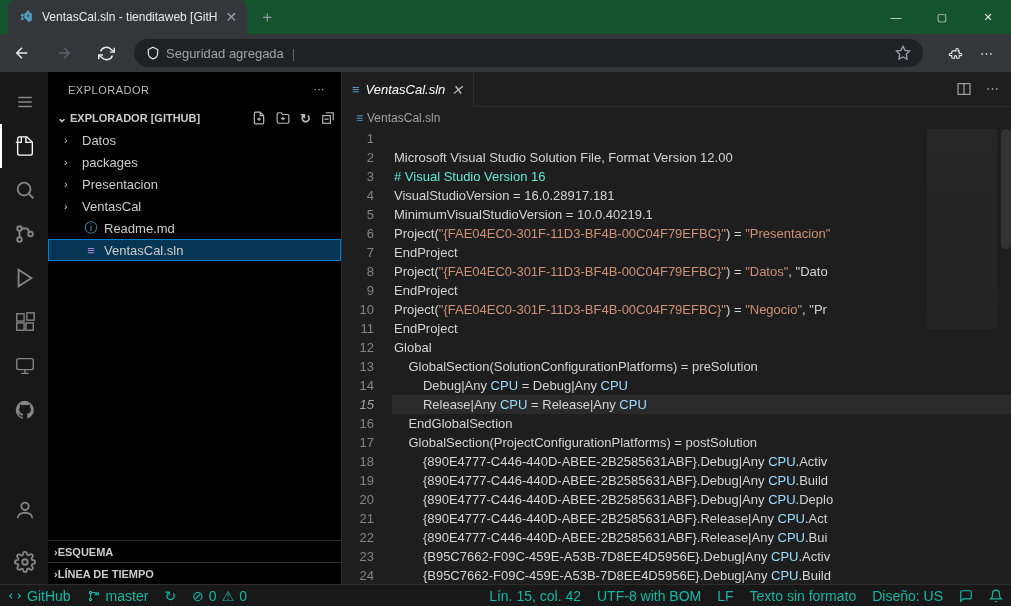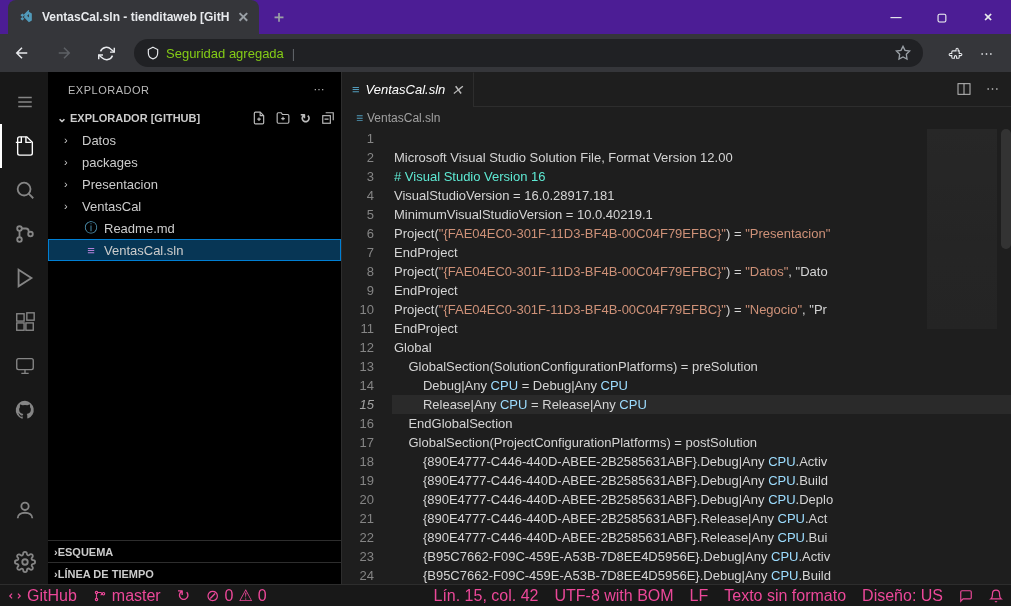--- a/index.html
+++ b/index.html
@@ -1,31 +1,31 @@
 <!DOCTYPE html>
 <html><head>
 <meta charset="utf-8">
 <style>
 * { margin:0; padding:0; box-sizing:border-box; font-family:"Segoe UI",-apple-system,sans-serif; }
 body { width:1011px; height:606px; background:#1e1e1e; color:#cccccc; overflow:hidden; font-size:13px; }
 
 
-.browser-titlebar { height:34px; background:#4c1d95; display:flex; align-items:center;font-weight:bold; }
+.browser-titlebar { height:34px; background:#14532d; display:flex; align-items:center; }
 .tab { height:34px; background:#35363a; display:flex; align-items:center; padding:0 10px; border-radius:8px 8px 0 0; margin-left:8px; min-width:230px; gap:8px; }
 .tab-icon { width:16px; height:16px; display:flex; align-items:center; justify-content:center; color:#519aba; }
 .tab-title { font-size:12px; color:#e8eaed; flex:1; white-space:nowrap; overflow:hidden; }
 .tab-close { color:#9aa0a6; cursor:pointer; font-size:14px; }
 .new-tab { color:#9aa0a6; margin-left:12px; font-size:16px; cursor:pointer; }
 .window-controls { margin-left:auto; display:flex; }
 .win-btn { width:46px; height:34px; display:flex; align-items:center; justify-content:center; color:#e8eaed; cursor:pointer; font-size:11px; }
 
 .browser-toolbar { height:38px; background:#35363a; display:flex; align-items:center; padding:0 8px; gap:14px; }
 .nav-btn { color:#9aa0a6; cursor:pointer; width:28px; display:flex; justify-content:center; }
 .addr-bar { flex:1; height:28px; background:#202124; border-radius:14px; display:flex; align-items:center; padding:0 12px; gap:8px; font-size:13px; }
-.security { color:#84cc16; display:flex; align-items:center; gap:6px; }
+.security { color:#a3a3a3; display:flex; align-items:center; gap:6px; }
 .url-dim { color:#9aa0a6; }
 .url-host { color:#e8eaed; }
 .addr-actions { margin-left:auto; color:#9aa0a6; display:flex; gap:14px; align-items:center; }
 .browser-menu { color:#e8eaed; display:flex; gap:16px; align-items:center; padding:0 10px; }
 
 
 .vscode { display:flex; height:512px; background:#1e1e1e; }
 .activity-bar { width:48px; background:#181818; display:flex; flex-direction:column; align-items:center; padding-top:8px; }
 .activity-item { width:48px; height:44px; display:flex; align-items:center; justify-content:center; color:#858585; cursor:pointer; border-left:2px solid transparent; }
 .activity-item.active { color:#ffffff; border-left:2px solid #ffffff; }
@@ -57,21 +57,21 @@
 .gutter { width:50px; text-align:right; color:#858585; padding-right:18px; padding-top:0; user-select:none; }
 .gutter .ln { height:19px; }
 .gutter .ln.cur { color:#a3a3a3;font-style:italic; }
 .code-lines { flex:1; color:#d4d4d4; padding-top:0; white-space:pre; overflow:hidden; }
 .code-lines .line { height:19px; padding-left:2px; }
 .code-lines .line.cur { background:#2a2a2a; }
 .str { color:#ce9178; }
 .cmnt { color:#5eead4; }
 .id { color:#9cdcfe; }
 
-.status-bar { height:22px; background:#181818; border-top:1px solid #2d2d2d; display:flex; align-items:center; font-size:16px; color:#ec4899; }
+.status-bar { height:22px; background:#181818; border-top:1px solid #2d2d2d; display:flex; align-items:center; font-size:14px; color:#14b8a6; }
 .status-item { padding:0 8px; display:flex; align-items:center; gap:5px; cursor:pointer; height:22px; }
 .status-right { margin-left:auto; display:flex; }
 
 svg { display:block; }
 </style>
 </head>
 <body>
 
 <div class="browser-titlebar">
   <div class="tab">

